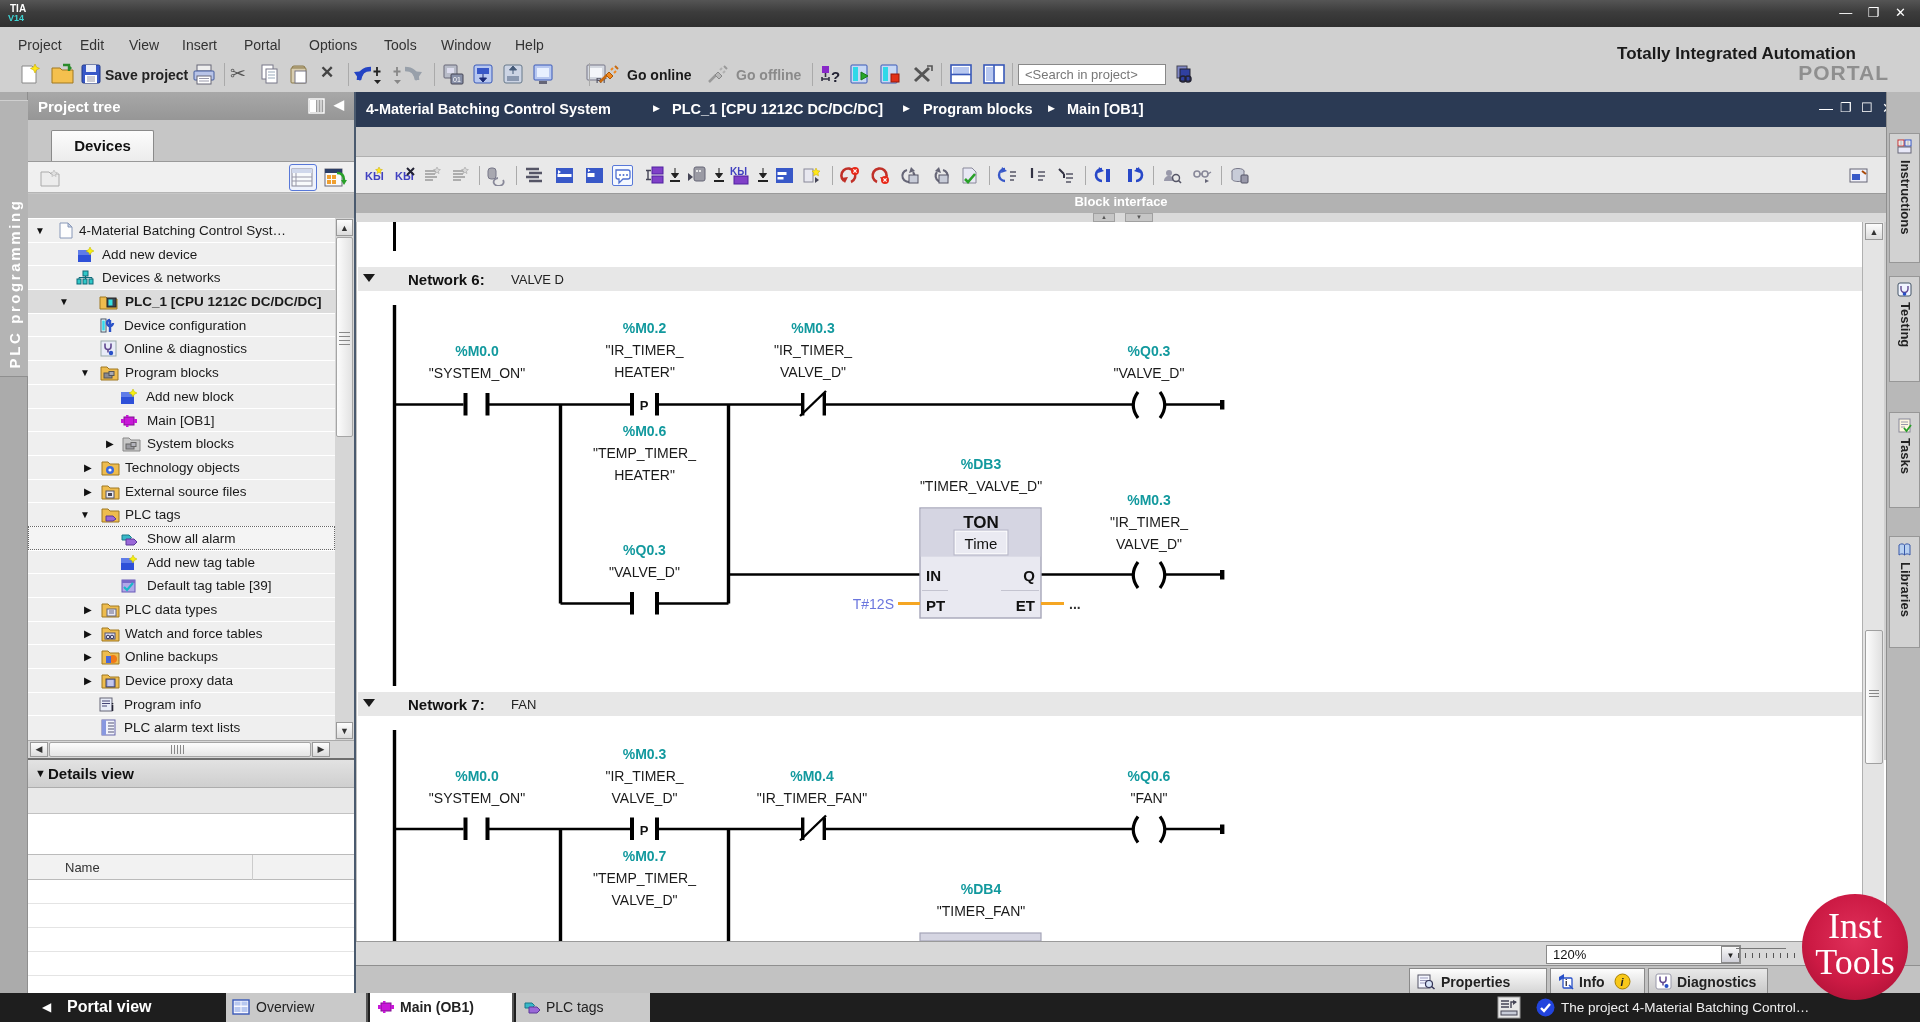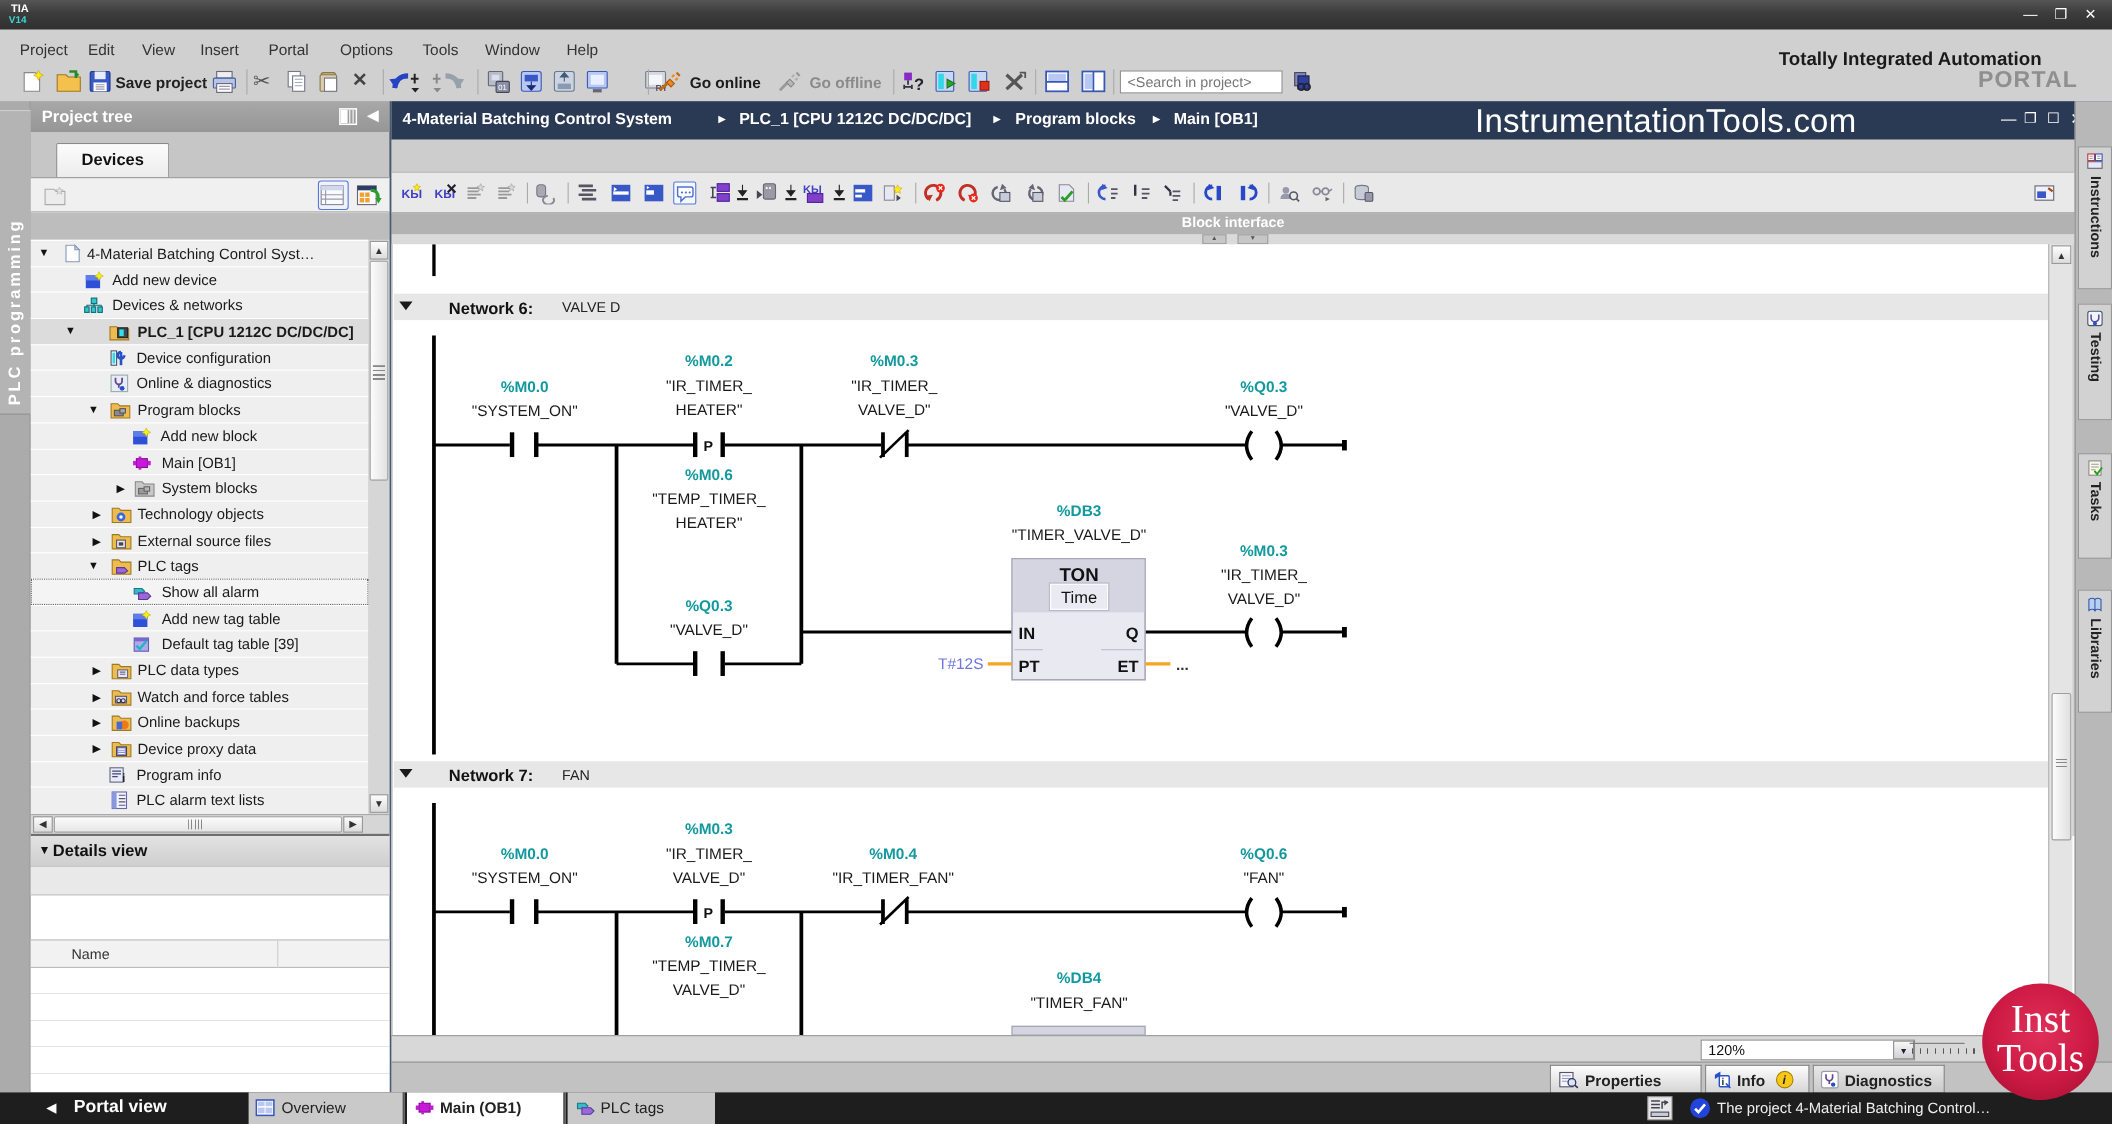--- a/index.html
+++ b/index.html
@@ -506,21 +506,20 @@
   </div>
 
   <div id="breadcrumb">
     <span class="bc" style="left:10px">4-Material Batching Control System</span>
     <span class="sep" style="left:297px">▶</span>
     <span class="bc" style="left:316px">PLC_1 [CPU 1212C DC/DC/DC]</span>
     <span class="sep" style="left:547px">▶</span>
     <span class="bc" style="left:567px">Program blocks</span>
     <span class="sep" style="left:692px">▶</span>
     <span class="bc" style="left:711px">Main [OB1]</span>
-    <div id="watermark">InstrumentationTools.com</div>
     <span style="position:absolute;top:8px;left:1463px;font-size:14px">—</span>
     <span style="position:absolute;top:8px;left:1484px;font-size:13px">❐</span>
     <span style="position:absolute;top:8px;left:1505px;font-size:13px">☐</span>
     <span style="position:absolute;top:8px;left:1526px;font-size:14px">✕</span>
     <span style="position:absolute;top:10px;left:1548px;font-size:11px">◀</span>
   </div>
   <div id="edband"></div>
   <div id="edtoolbar">
     <span class="eti" style="left:9px"><svg width="22" height="21">
           <text x="0" y="15" font-size="11" font-weight="bold" fill="#4040c0">KЫ</text>

